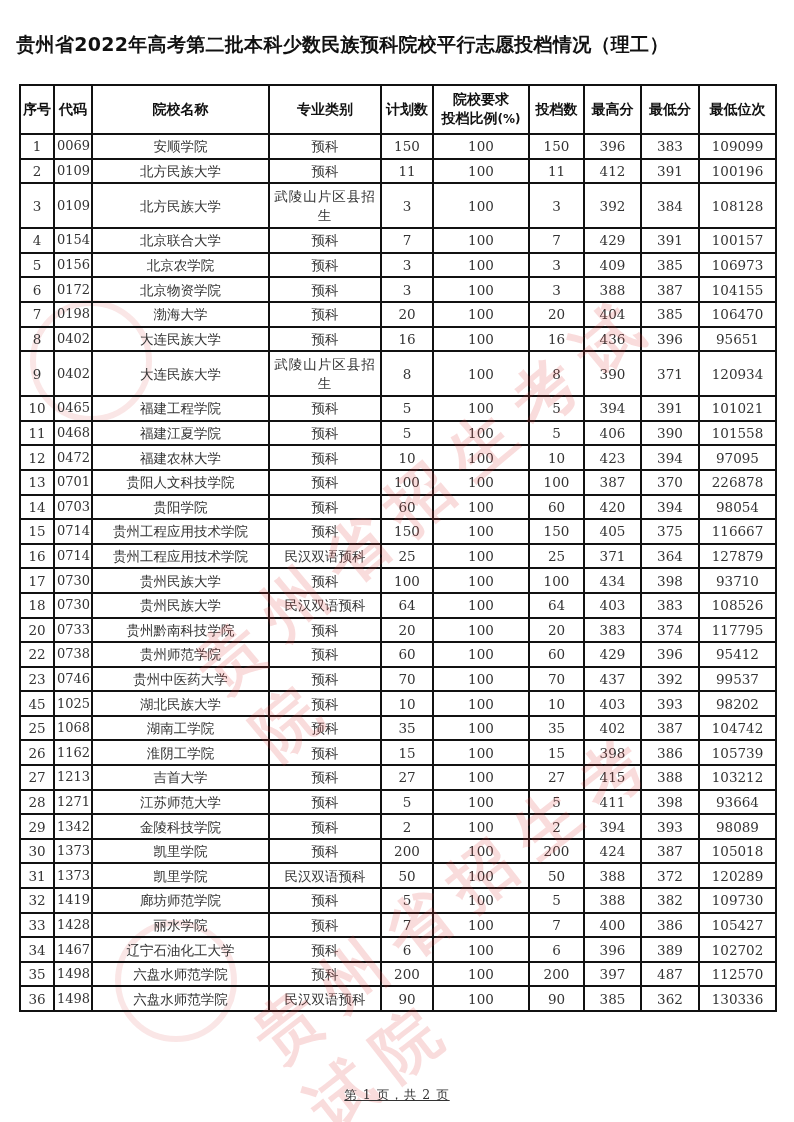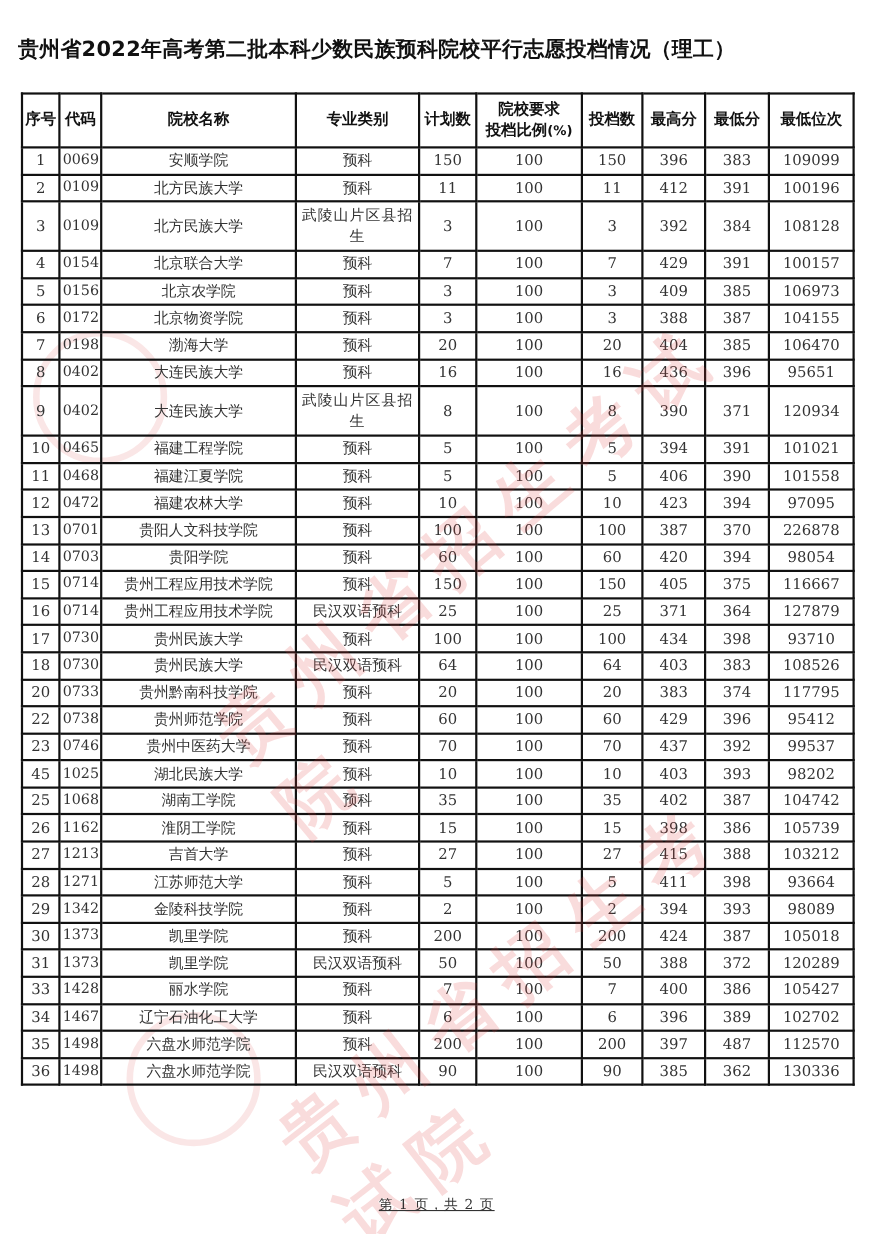--- a/index.html
+++ b/index.html
@@ -435,20 +435,32 @@
         <td>凯里学院</td>
         <td>民汉双语预科</td>
         <td>50</td>
         <td>100</td>
         <td>50</td>
         <td>388</td>
         <td>372</td>
         <td>120289</td>
       </tr>
       <tr>
+        <td>32</td>
+        <td class="code">1419</td>
+        <td>廊坊师范学院</td>
+        <td>预科</td>
+        <td>5</td>
+        <td>100</td>
+        <td>5</td>
+        <td>388</td>
+        <td>382</td>
+        <td>109730</td>
+      </tr>
+      <tr>
         <td>33</td>
         <td class="code">1428</td>
         <td>丽水学院</td>
         <td>预科</td>
         <td>7</td>
         <td>100</td>
         <td>7</td>
         <td>400</td>
         <td>386</td>
         <td>105427</td>

